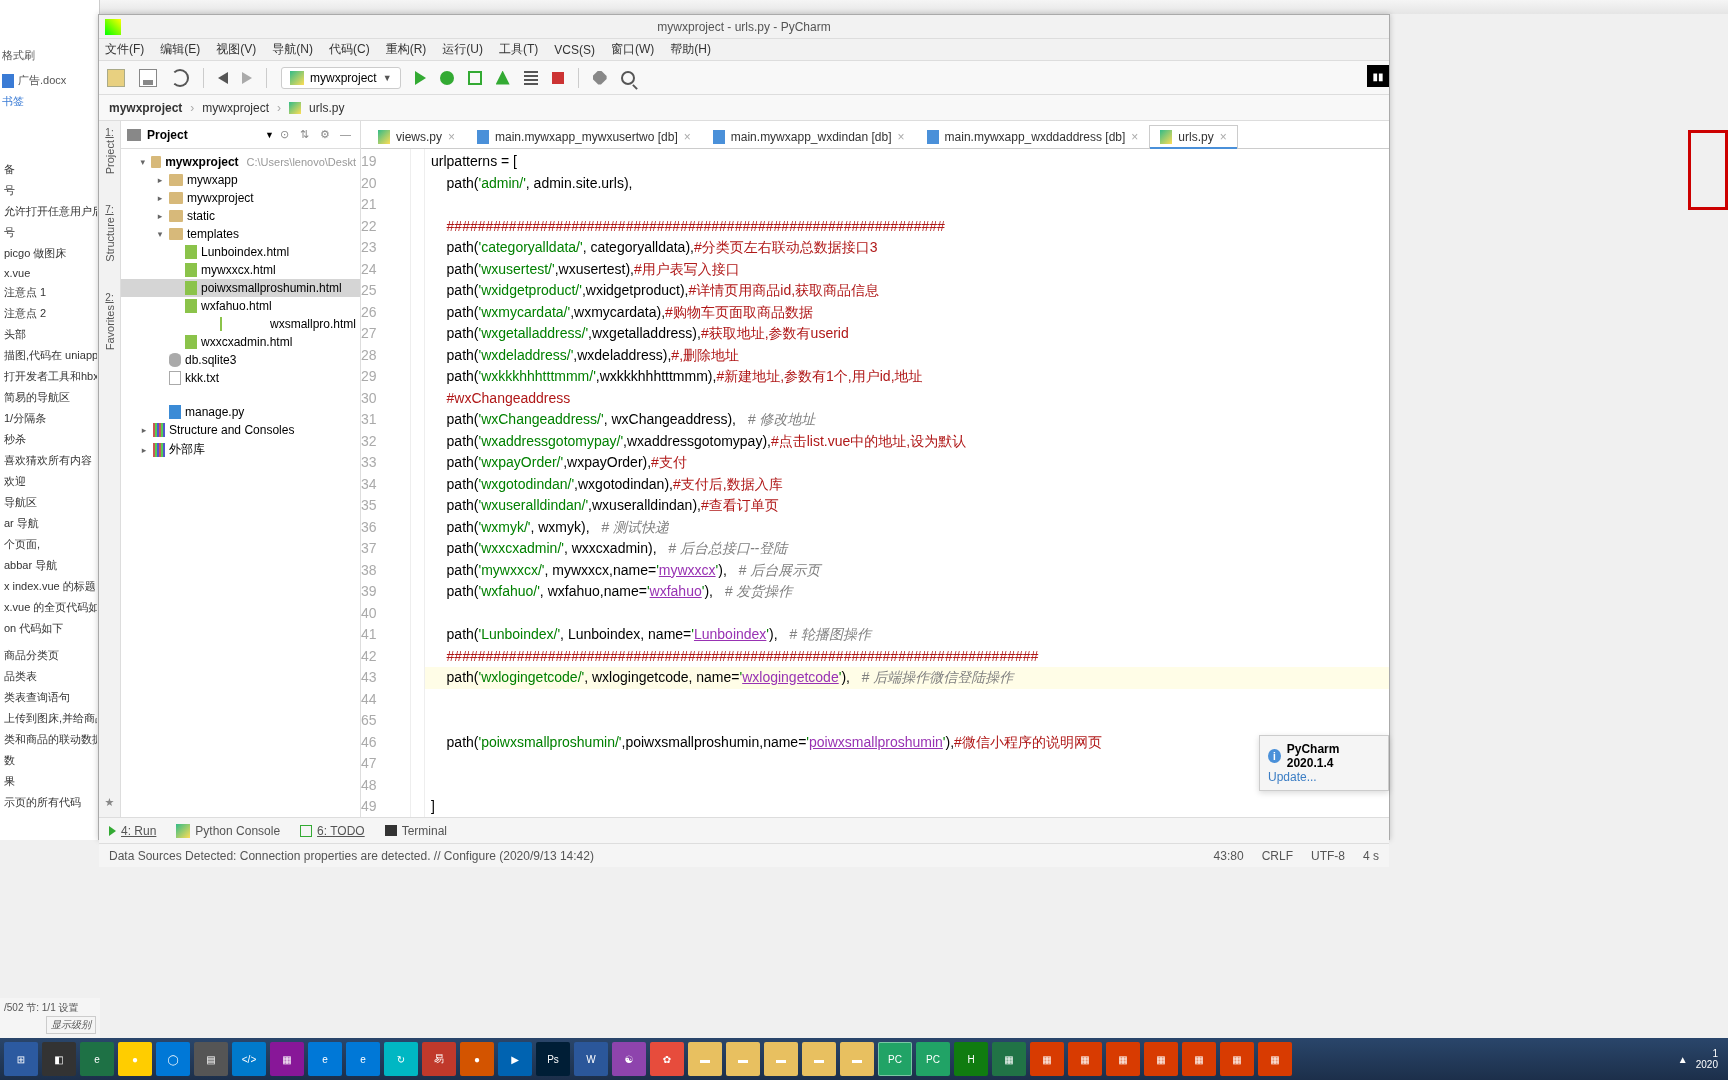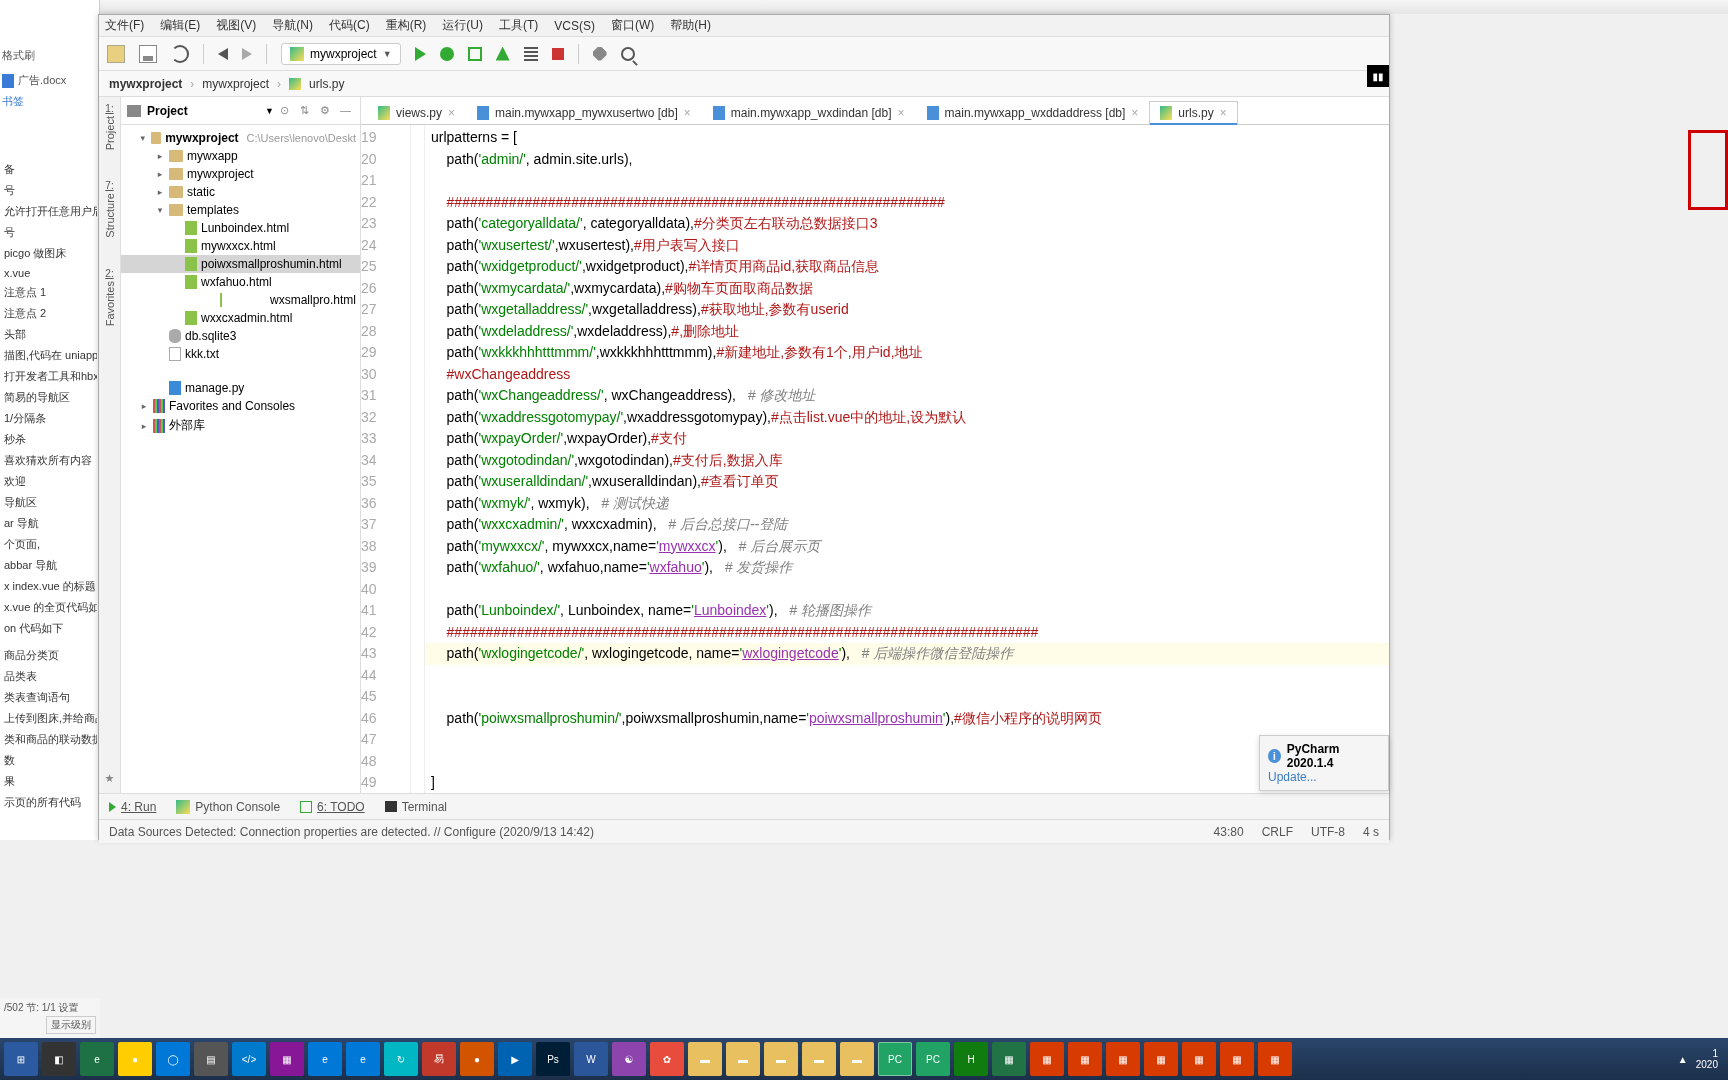--- a/index.html
+++ b/index.html
@@ -119,21 +119,21 @@
 .pc-status .right { display: flex; gap: 18px; }
 
 
 .popup { position: absolute; right: 0; bottom: 48px; width: 130px; background: #f5f5f5; border: 1px solid #ccc; padding: 6px 8px; font-size: 12px; box-shadow: 0 2px 6px rgba(0,0,0,.15); }
 .popup .pt { font-weight: bold; display: flex; gap: 6px; align-items: center; }
 .popup .info { width: 14px; height: 14px; background: #4a90d9; border-radius: 50%; color: #fff; font-size: 10px; display: flex; align-items: center; justify-content: center; }
 .popup a { color: #3b7dc4; text-decoration: none; }
 
 
 .word-bottom { position: absolute; bottom: 42px; left: 0; width: 100px; height: 40px; background: #f5f5f5; font-size: 10px; padding: 3px 4px; color: #555; }
-.word-bottom .lvl { position: absolute; right: 4px; bottom: 4px; border: 1px solid #ccc; padding: 1px 4px; font-size: 10px; }
+.word-bottom .lvl { position: absolute; right: 4px; bottom: 4px; border: 1px solid #ccc; padding: 1px 4px; font-size: 10px; font-style: italic; }
 
 
 .taskbar { position: absolute; bottom: 0; left: 0; width: 1728px; height: 42px; background: linear-gradient(#2a466b,#1c2f4a); display: flex; align-items: center; padding: 0 4px; gap: 4px; }
 .taskbar .tb-item { width: 34px; height: 34px; border-radius: 2px; display: flex; align-items: center; justify-content: center; font-size: 10px; color: #fff; }
 .taskbar .tb-item.active { background: rgba(255,255,255,.25); box-shadow: inset 0 0 0 1px rgba(255,255,255,.4); }
 .taskbar .tray { margin-left: auto; display: flex; align-items: center; gap: 8px; color: #fff; font-size: 10px; padding-right: 6px; }
 .taskbar .tray .clock { text-align: right; line-height: 1.1; }
 </style>
 </head>
 <body>
@@ -193,20 +193,24 @@
     </div>
 </div>
 <div class="word-bottom">
   <span>/502  节: 1/1   设置</span>
   <span class="lvl">显示级别</span>
 </div>
 
 <div class="red-stamp"></div>
 
 <div class="pycharm">
+  <div class="pc-title">
+    <span class="logo"></span>
+    <span>mywxproject - urls.py - PyCharm</span>
+  </div>
   <div class="pc-menu" id="pc-menu">
       <span>文件(F)</span>
       <span>编辑(E)</span>
       <span>视图(V)</span>
       <span>导航(N)</span>
       <span>代码(C)</span>
       <span>重构(R)</span>
       <span>运行(U)</span>
       <span>工具(T)</span>
       <span>VCS(S)</span>
@@ -340,21 +344,21 @@
             <span class="name">kkk.txt</span>
           </div>
           <div class="tree-row" style="padding-left: 34px; margin-top: 16px;">
             <span class="exp"></span>
             <span class="ico-py"></span>
             <span class="name">manage.py</span>
           </div>
           <div class="tree-row" style="padding-left: 18px;">
             <span class="exp">▸</span>
             <span class="ico-lib"></span>
-            <span class="name">Favorites and Consoles</span>
+            <span class="name">Structure and Consoles</span>
           </div>
           <div class="tree-row" style="padding-left: 18px;">
             <span class="exp">▸</span>
             <span class="ico-lib"></span>
             <span class="name">外部库</span>
           </div>
         </div>
     </div>
     <div class="editor">
       <div class="tabs" id="ed-tabs">
@@ -405,21 +409,21 @@
             <div>35</div>
             <div>36</div>
             <div>37</div>
             <div>38</div>
             <div>39</div>
             <div>40</div>
             <div>41</div>
             <div>42</div>
             <div>43</div>
             <div>44</div>
-            <div>45</div>
+            <div>65</div>
             <div>46</div>
             <div>47</div>
             <div>48</div>
             <div>49</div>
           </div>
         <div class="fold-col"></div>
         <div class="code" id="code"><div class="line">urlpatterns = [</div><div class="line">    path(<span class="c-str">'admin/'</span>, admin.site.urls),</div><div class="line">&nbsp;</div><div class="line">    <span class="c-red">################################################################</span></div><div class="line">    path(<span class="c-str">'categoryalldata/'</span>, categoryalldata),<span class="c-red">#分类页左右联动总数据接口3</span></div><div class="line">    path(<span class="c-str">'wxusertest/'</span>,wxusertest),<span class="c-red">#用户表写入接口</span></div><div class="line">    path(<span class="c-str">'wxidgetproduct/'</span>,wxidgetproduct),<span class="c-red">#详情页用商品id,获取商品信息</span></div><div class="line">    path(<span class="c-str">'wxmycardata/'</span>,wxmycardata),<span class="c-red">#购物车页面取商品数据</span></div><div class="line">    path(<span class="c-str">'wxgetalladdress/'</span>,wxgetalladdress),<span class="c-red">#获取地址,参数有userid</span></div><div class="line">    path(<span class="c-str">'wxdeladdress/'</span>,wxdeladdress),<span class="c-red">#,删除地址</span></div><div class="line">    path(<span class="c-str">'wxkkkhhhtttmmm/'</span>,wxkkkhhhtttmmm),<span class="c-red">#新建地址,参数有1个,用户id,地址</span></div><div class="line">    <span class="c-red">#wxChangeaddress</span></div><div class="line">    path(<span class="c-str">'wxChangeaddress/'</span>, wxChangeaddress),   <span class="c-gray"># 修改地址</span></div><div class="line">    path(<span class="c-str">'wxaddressgotomypay/'</span>,wxaddressgotomypay),<span class="c-red">#点击list.vue中的地址,设为默认</span></div><div class="line">    path(<span class="c-str">'wxpayOrder/'</span>,wxpayOrder),<span class="c-red">#支付</span></div><div class="line">    path(<span class="c-str">'wxgotodindan/'</span>,wxgotodindan),<span class="c-red">#支付后,数据入库</span></div><div class="line">    path(<span class="c-str">'wxuseralldindan/'</span>,wxuseralldindan),<span class="c-red">#查看订单页</span></div><div class="line">    path(<span class="c-str">'wxmyk/'</span>, wxmyk),   <span class="c-gray"># 测试快递</span></div><div class="line">    path(<span class="c-str">'wxxcxadmin/'</span>, wxxcxadmin),   <span class="c-gray"># 后台总接口--登陆</span></div><div class="line">    path(<span class="c-str">'mywxxcx/'</span>, mywxxcx,name=<span class="c-str">'</span><span class="c-name">mywxxcx</span><span class="c-str">'</span>),   <span class="c-gray"># 后台展示页</span></div><div class="line">    path(<span class="c-str">'wxfahuo/'</span>, wxfahuo,name=<span class="c-str">'</span><span class="c-name">wxfahuo</span><span class="c-str">'</span>),   <span class="c-gray"># 发货操作</span></div><div class="line">&nbsp;</div><div class="line">    path(<span class="c-str">'Lunboindex/'</span>, Lunboindex, name=<span class="c-str">'</span><span class="c-name">Lunboindex</span><span class="c-str">'</span>),   <span class="c-gray"># 轮播图操作</span></div><div class="line">    <span class="c-red">############################################################################</span></div><div class="line hl">    path(<span class="c-str">'wxlogingetcode/'</span>, wxlogingetcode, name=<span class="c-str">'</span><span class="c-name">wxlogingetcode</span><span class="c-str">'</span>),   <span class="c-gray"># 后端操作微信登陆操作</span></div><div class="line">&nbsp;</div><div class="line">&nbsp;</div><div class="line">    path(<span class="c-str">'poiwxsmallproshumin/'</span>,poiwxsmallproshumin,name=<span class="c-str">'</span><span class="c-name">poiwxsmallproshumin</span><span class="c-str">'</span>),<span class="c-red">#微信小程序的说明网页</span></div><div class="line">&nbsp;</div><div class="line">&nbsp;</div><div class="line">]</div></div>
       </div>
     </div>
   </div>

